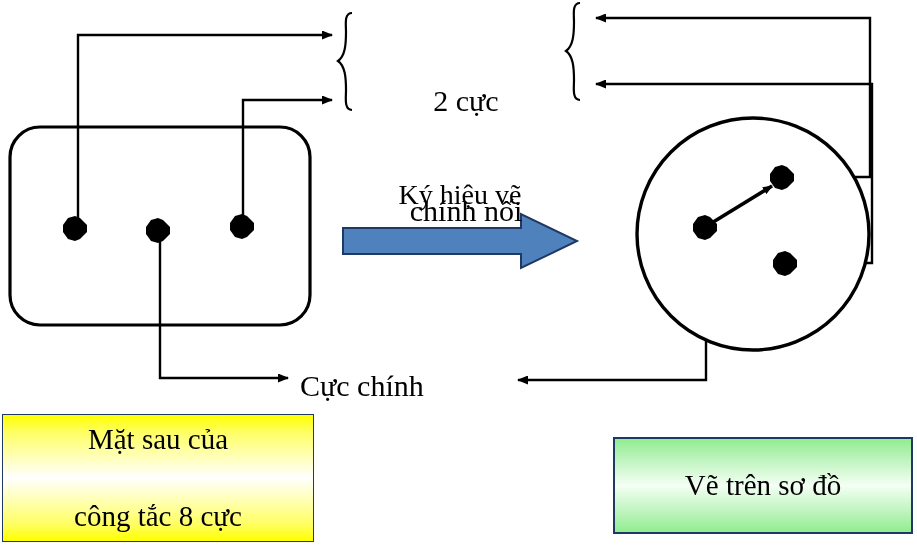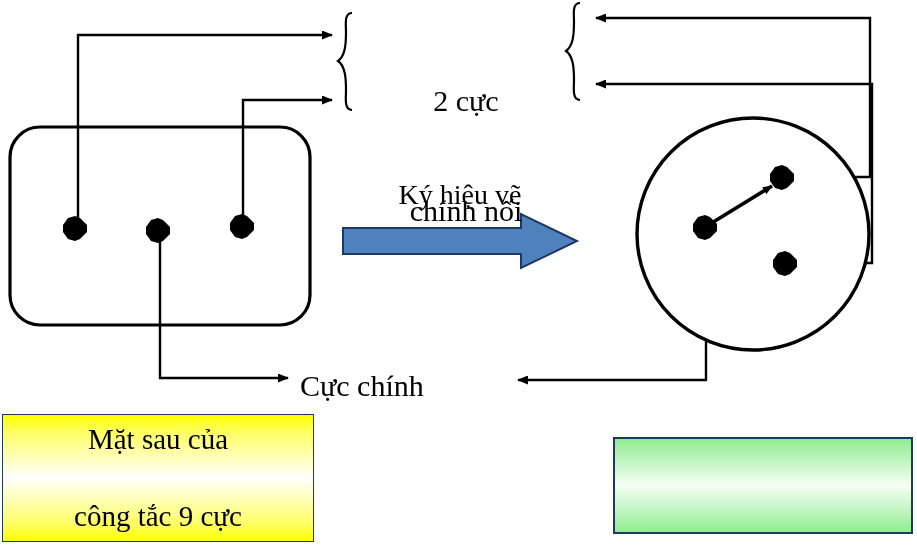--- a/index.html
+++ b/index.html
@@ -168,19 +168,20 @@
     <div>2 cực</div>
     <div>chính nối</div>
   </div>
 
   <div class="lbl" id="label-symbol">Ký hiệu vẽ</div>
 
   <div class="lbl" id="label-main-pole">Cực chính</div>
 
   <div class="callout-box" id="box-switch-back">
     <span class="row">Mặt sau của</span>
-    <span class="row">công tắc 9 cực</span>
+    <span class="row">công tắc 8 cực</span>
   </div>
 
   <div class="callout-box" id="box-circuit-symbol">
+    <span class="row">Vẽ trên sơ đồ</span>
   </div>
 
 </div>
 
 </body></html>

